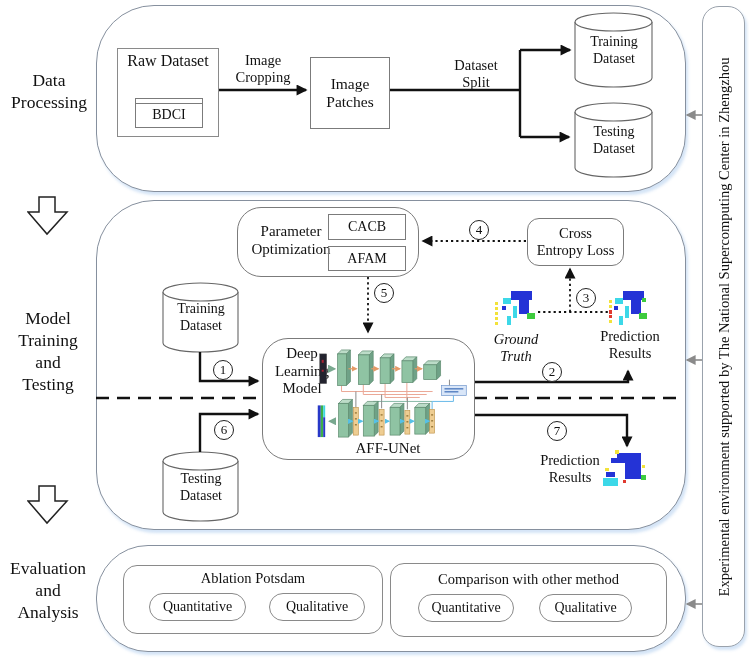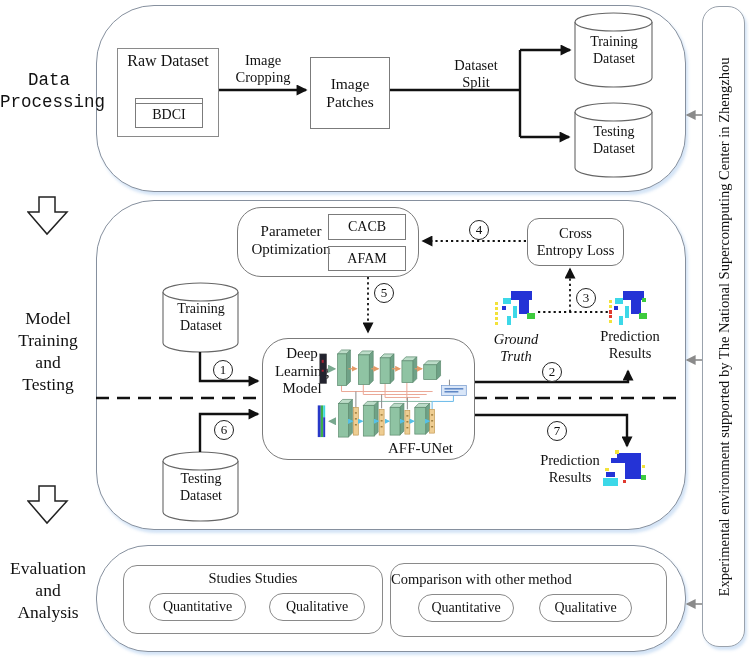--- a/index.html
+++ b/index.html
@@ -27,21 +27,21 @@
 </style>
 </head>
 <body>
 
 <div id="canvas">
 
   <div class="sec" style="left:96px;top:5px;width:588px;height:185px;border-radius:58px;"></div>
   <div class="sec" style="left:96px;top:200px;width:588px;height:328px;border-radius:58px;"></div>
   <div class="sec" style="left:96px;top:545px;width:588px;height:105px;border-radius:52px;"></div>
 
-  <div class="rail-label" style="left:0;top:70px;width:98px;font-family:Liberation Mono, monospace;">Data
+  <div class="rail-label" style="left:0;top:70px;width:98px;">Data
 Processing</div>
   <svg class="abs" style="left:27px;top:196px;z-index:2;" width="42" height="40" viewBox="0 0 42 40">
     <polygon points="12,1 28,1 28,16 40,16 20,38 1,16 12,16" fill="#fff" stroke="#222" stroke-width="1.5"></polygon>
   </svg>
   <div class="rail-label" style="left:0;top:308px;width:96px;">Model
 Training
 and
 Testing</div>
   <svg class="abs" style="left:27px;top:485px;z-index:2;" width="42" height="40" viewBox="0 0 42 40">
     <polygon points="12,1 28,1 28,16 40,16 20,38 1,16 12,16" fill="#fff" stroke="#222" stroke-width="1.5"></polygon>
@@ -133,21 +133,21 @@
 
   <div class="lbl" style="left:164px;top:301px;width:74px;font-size:14px;">Training
 Dataset</div>
   <div class="lbl" style="left:164px;top:471px;width:74px;font-size:14px;">Testing
 Dataset</div>
 
   <div class="box" style="left:262px;top:338px;width:211px;height:120px;border-radius:26px;">
     <span class="abs" style="left:2px;top:6px;width:74px;font-size:15px;white-space:pre-line;text-align:center;">Deep
 Learning
 Model</span>
-    <span class="abs" style="left:60px;bottom:1px;width:130px;font-size:15px;text-align:right;">AFF-UNet</span>
+    <span class="abs" style="left:60px;bottom:1px;width:130px;font-size:15px;text-align:center;">AFF-UNet</span>
     <svg class="abs" style="left:52px;top:5px;" width="158" height="101" viewBox="0 0 158 102">
       <defs>
         <marker id="mo" viewBox="0 0 10 10" refX="8" refY="5" markerWidth="5" markerHeight="5" orient="auto">
             <path d="M0,0L10,5L0,10z" fill="#e49a66"></path>
           </marker>
         <marker id="mc" viewBox="0 0 10 10" refX="8" refY="5" markerWidth="5" markerHeight="5" orient="auto">
             <path d="M0,0L10,5L0,10z" fill="#55c0e8"></path>
           </marker>
         <marker id="mn" viewBox="0 0 10 10" refX="8" refY="5" markerWidth="6" markerHeight="6" orient="auto">
             <path d="M0,0L10,5L0,10z" fill="#79a88f"></path>
@@ -356,26 +356,26 @@
 
   <div class="circ" style="left:213px;top:360px;">1</div>
   <div class="circ" style="left:542px;top:362px;">2</div>
   <div class="circ" style="left:576px;top:288px;">3</div>
   <div class="circ" style="left:469px;top:220px;">4</div>
   <div class="circ" style="left:374px;top:283px;">5</div>
   <div class="circ" style="left:214px;top:420px;">6</div>
   <div class="circ" style="left:547px;top:421px;">7</div>
 
   <div class="box" style="left:123px;top:565px;width:258px;height:67px;border-radius:14px;border-color:#8a8a8a;">
-    <span class="abs" style="left:0;top:4px;width:100%;font-size:14.5px;text-align:center;">Studies Studies</span>
+    <span class="abs" style="left:0;top:4px;width:100%;font-size:14.5px;text-align:center;">Ablation Potsdam</span>
     <span class="abs box pill" style="left:25px;top:27px;width:95px;height:26px;border-color:#8a8a8a;">Quantitative</span>
     <span class="abs box pill" style="left:145px;top:27px;width:94px;height:26px;border-color:#8a8a8a;">Qualitative</span>
   </div>
   <div class="box" style="left:390px;top:563px;width:275px;height:72px;border-radius:14px;border-color:#8a8a8a;">
-    <span class="abs" style="left:0;top:7px;width:100%;font-size:14.5px;text-align:left;">Comparison with other method</span>
+    <span class="abs" style="left:0;top:7px;width:100%;font-size:14.5px;text-align:center;">Comparison with other method</span>
     <span class="abs box pill" style="left:27px;top:30px;width:94px;height:26px;border-color:#8a8a8a;">Quantitative</span>
     <span class="abs box pill" style="left:148px;top:30px;width:91px;height:26px;border-color:#8a8a8a;">Qualitative</span>
   </div>
 
   <div class="sidebar">
     <span>Experimental environment supported by  The National Supercomputing Center in Zhengzhou</span>
   </div>
 
 </div>
 

